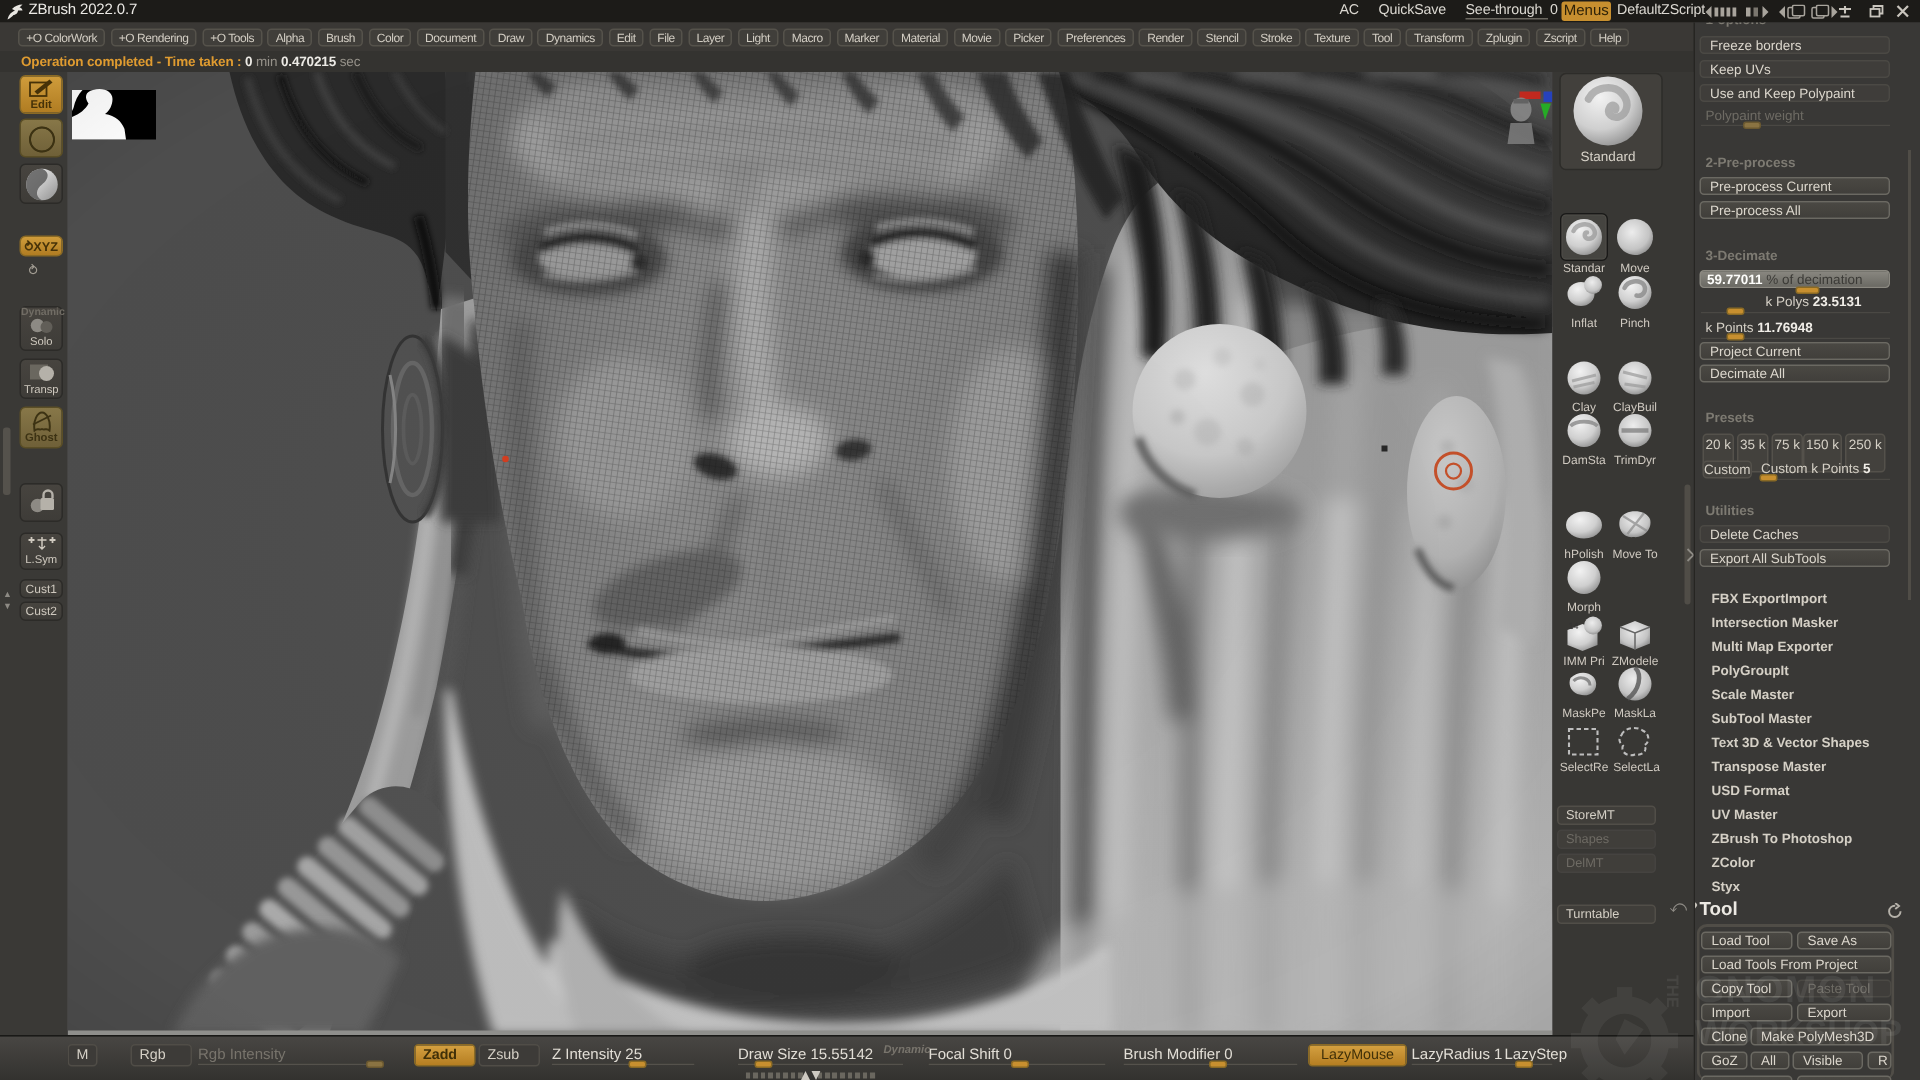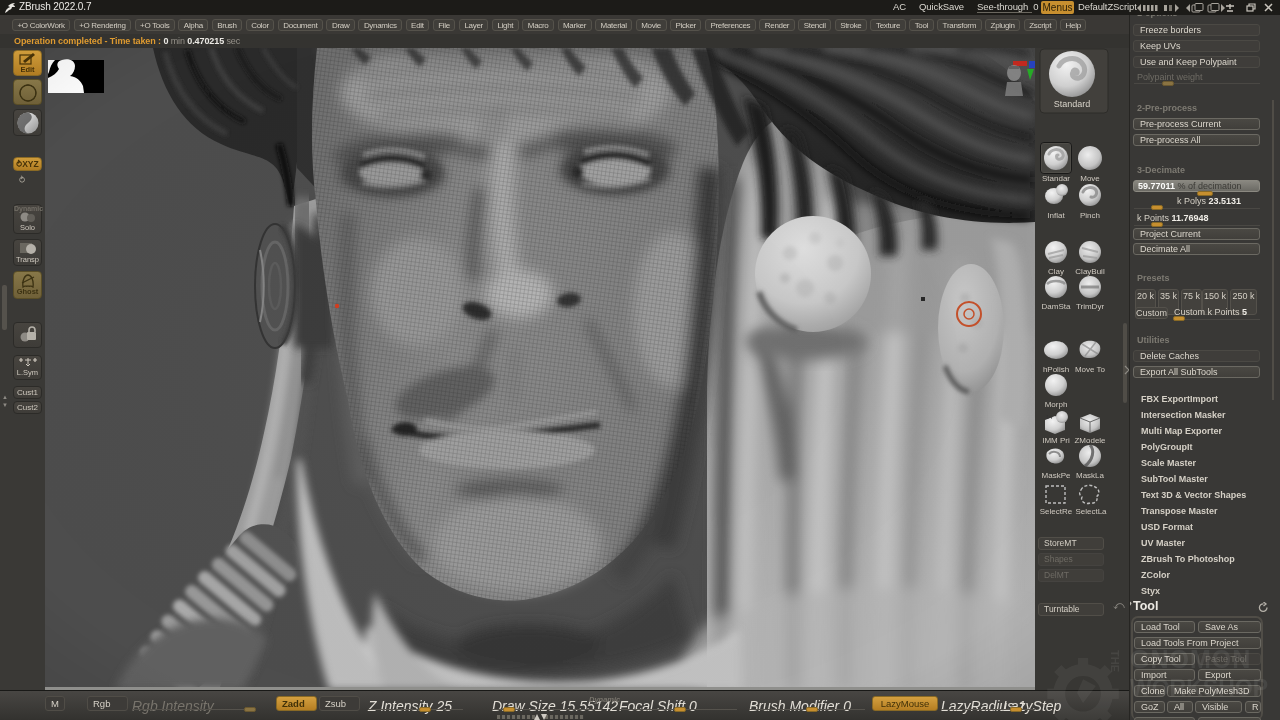--- a/index.html
+++ b/index.html
@@ -37,21 +37,21 @@
 .rlabel{position:absolute;left:7px;color:#d5d0c6;font-size:9px;}
 .track{position:absolute;left:4px;width:126px;height:1px;background:#242422;border-bottom:1px solid #4a4844;}
 .knob{position:absolute;width:12px;height:5px;background:#c78f2f;border-radius:2px;border:1px solid #8a6a25;}
 .knob.dim{background:#8a7342;border-color:#6a5830;}
 .pbtn{position:absolute;height:26px;background:#43413d;border:1px solid #54514b;border-radius:3px;color:#d5d0c6;font-size:9px;line-height:12px;text-align:center;}
 .litem{position:absolute;left:11px;color:#d5d0c6;font-size:9px;font-weight:bold;}
 
 #bbar{left:0;top:690px;width:1129px;height:30px;background:linear-gradient(#484643,#33322f);border-top:1px solid #191917;}
 .bbtn{position:absolute;top:5px;height:15px;background:#3d3b38;border:1px solid #504d47;border-radius:3px;color:#d5d0c6;font-size:9.5px;line-height:13px;padding-left:5px;}
 .bbtn.or{background:linear-gradient(#d4a040,#b57e22);border-color:#8a6a25;color:#403008;}
-.blabel{position:absolute;top:7px;color:#e2ded6;font-size:14px;font-style:italic;}
+.blabel{position:absolute;top:7px;color:#e2ded6;font-size:10px;}
 .blabel.gray{color:#78746c;}
 .btrack{position:absolute;top:18px;height:1px;background:#23221f;border-bottom:1px solid #55524c;}
 .bknob{position:absolute;top:16px;width:12px;height:5px;background:#c78f2f;border:1px solid #8a6a25;border-radius:2px;}
 .bknob.dim{background:#8a7342;border-color:#6a5830;}
 </style>
 </head>
 <body>
 <div id="root">
 
 <div id="titlebar" class="abs">

